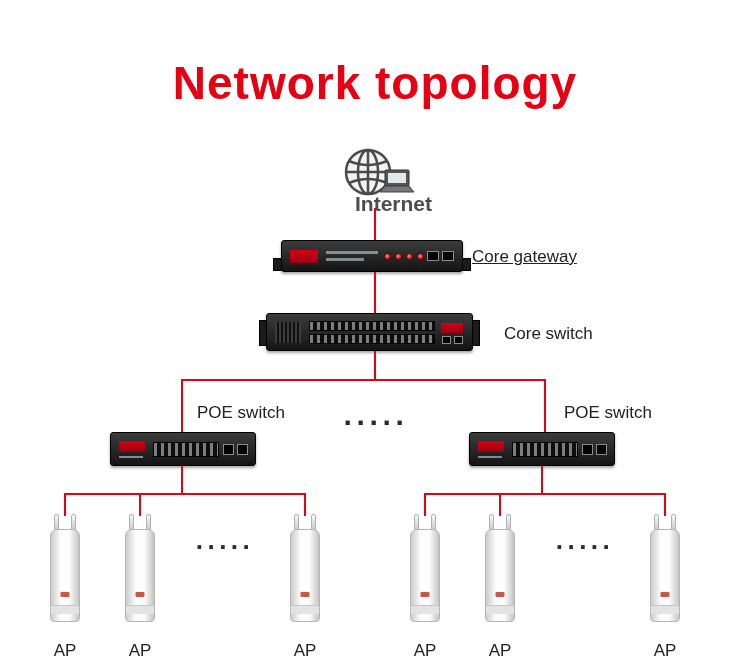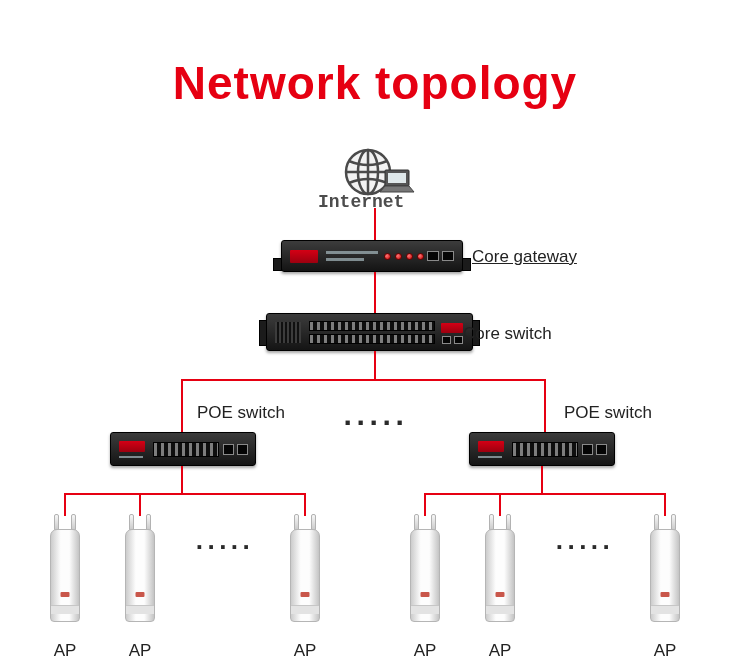--- a/index.html
+++ b/index.html
@@ -14,22 +14,22 @@
   
   .vline { position:absolute; width:2px; background:var(--accent); }
   .hline { position:absolute; height:2px; background:var(--accent); }
 
   
   .lbl { position:absolute; font-size:17px; color:var(--text); }
   .lbl-center { text-align:center; }
 
   
   .internet-wrap { position:absolute; left:330px; top:140px; width:90px; height:70px; }
-  .internet-label { position:absolute; left:318px; top:188px; width:114px; text-align:left;
-    font-size:18px; font-weight:bold; color:#4d4d4d; text-shadow:0 1px 0 #fff;font-family:Liberation Mono, monospace; }
+  .internet-label { position:absolute; left:318px; top:188px; width:114px; text-align:right;
+    font-size:21px; font-weight:bold; color:#4d4d4d; text-shadow:0 1px 0 #fff; }
 
   
   .dots { position:absolute; font-weight:bold; color:#2a2a2a; letter-spacing:3px; }
   .dots-mid  { left:336px; top:402px; width:80px; text-align:center; font-size:30px; }
   .dots-ap   { width:70px; text-align:center; font-size:26px; top:528px; }
 
   
   .device { position:absolute; background:linear-gradient(#3c3c3c,#141414);
     border:1px solid #000; border-radius:3px; box-shadow:0 2px 3px rgba(0,0,0,.35); }
   .ear { position:absolute; background:#1b1b1b; border:1px solid #000; }
@@ -113,21 +113,21 @@
     <div class="ear" style="right:-8px; top:6px; width:8px; height:26px;"></div>
     <div class="vent-strip" style="left:8px; top:8px; width:26px; height:21px;"></div>
     <div class="ports-strip" style="left:42px; top:7px; width:126px; height:10px;"></div>
     <div class="ports-strip" style="left:42px; top:20px; width:126px; height:10px;"></div>
     <div class="logo-red" style="right:9px; top:9px; width:22px; height:10px;"></div>
     <div class="port-pair" style="right:9px; top:22px;">
       <div class="port" style="width:9px; height:8px;"></div>
       <div class="port" style="width:9px; height:8px;"></div>
     </div>
   </div>
-  <div class="lbl" style="left:463px; top:320px;">Core switch</div>
+  <div class="lbl" style="left:504px; top:320px;">Core switch</div>
 
   <div class="vline" style="left:374px; top:347px; height:30px;"></div>
   <div class="hline" style="left:181px; top:375px; width:365px;"></div>
   <div class="vline" style="left:181px; top:375px; height:53px;"></div>
   <div class="vline" style="left:544px; top:375px; height:53px;"></div>
 
   <div class="lbl" style="left:197px; top:399px;">POE switch</div>
   <div class="lbl" style="left:564px; top:399px;">POE switch</div>
 
   <div class="dots dots-mid">·····</div>

